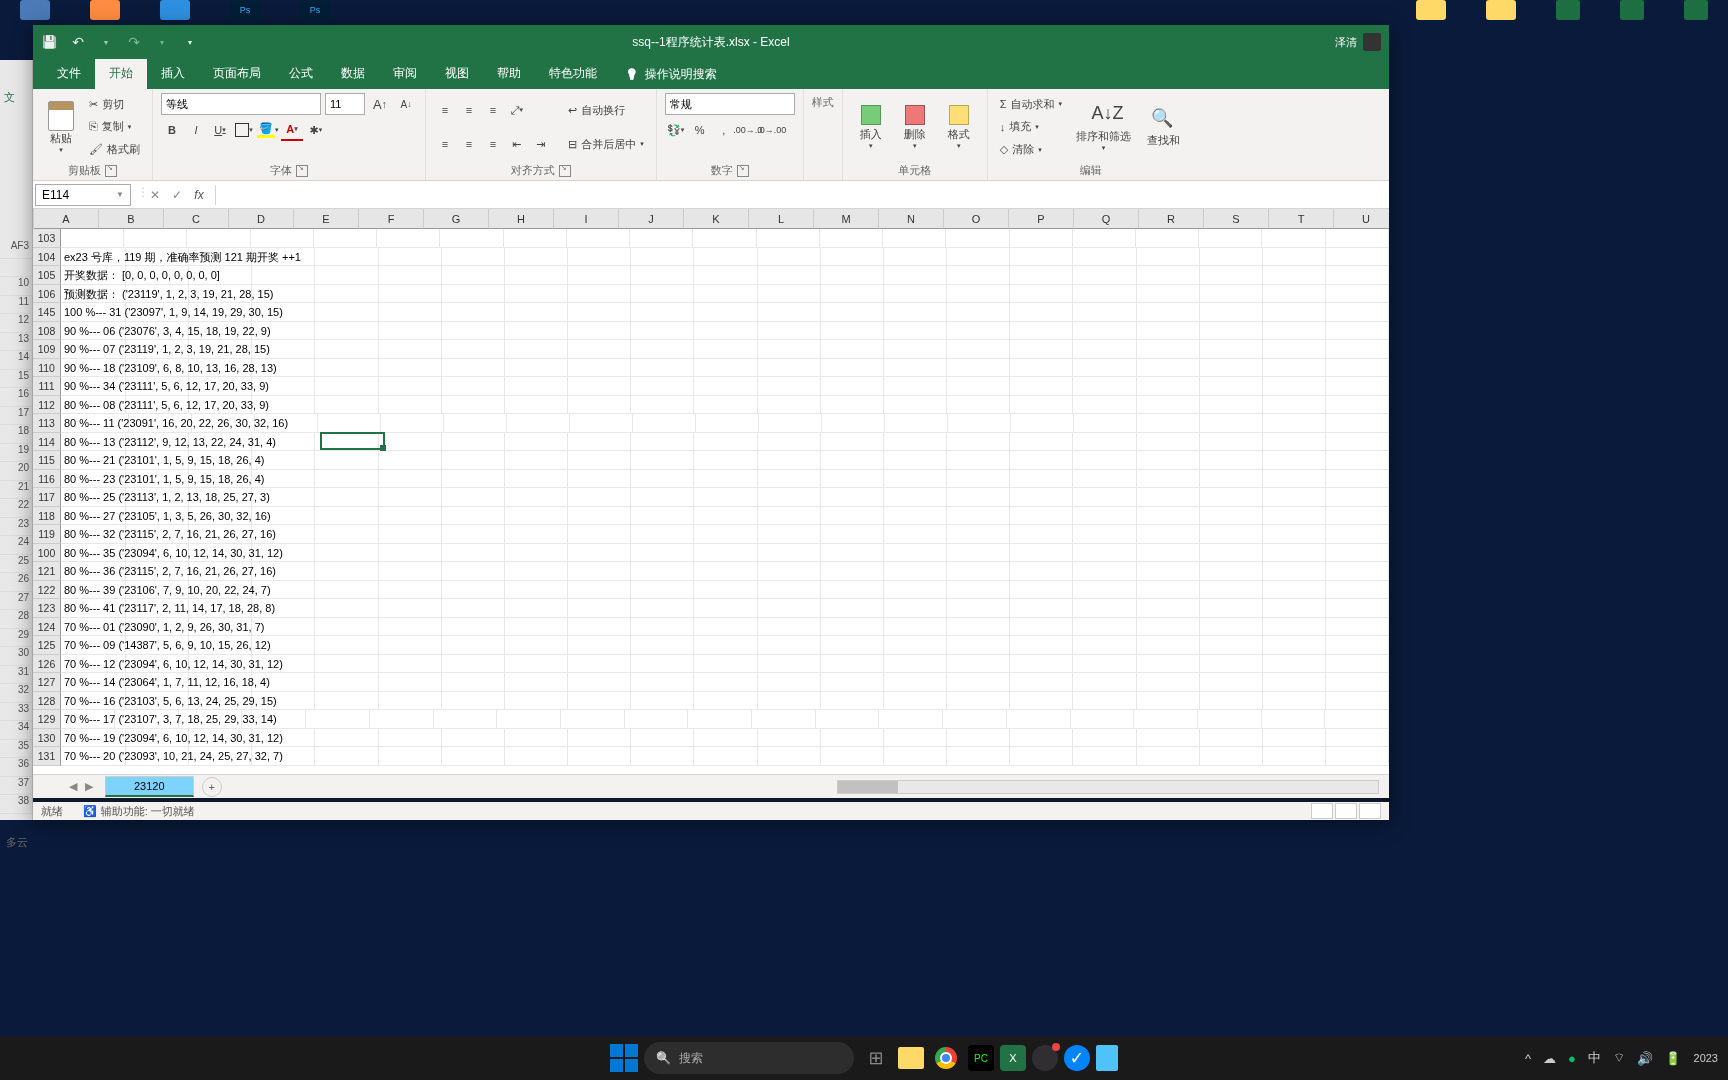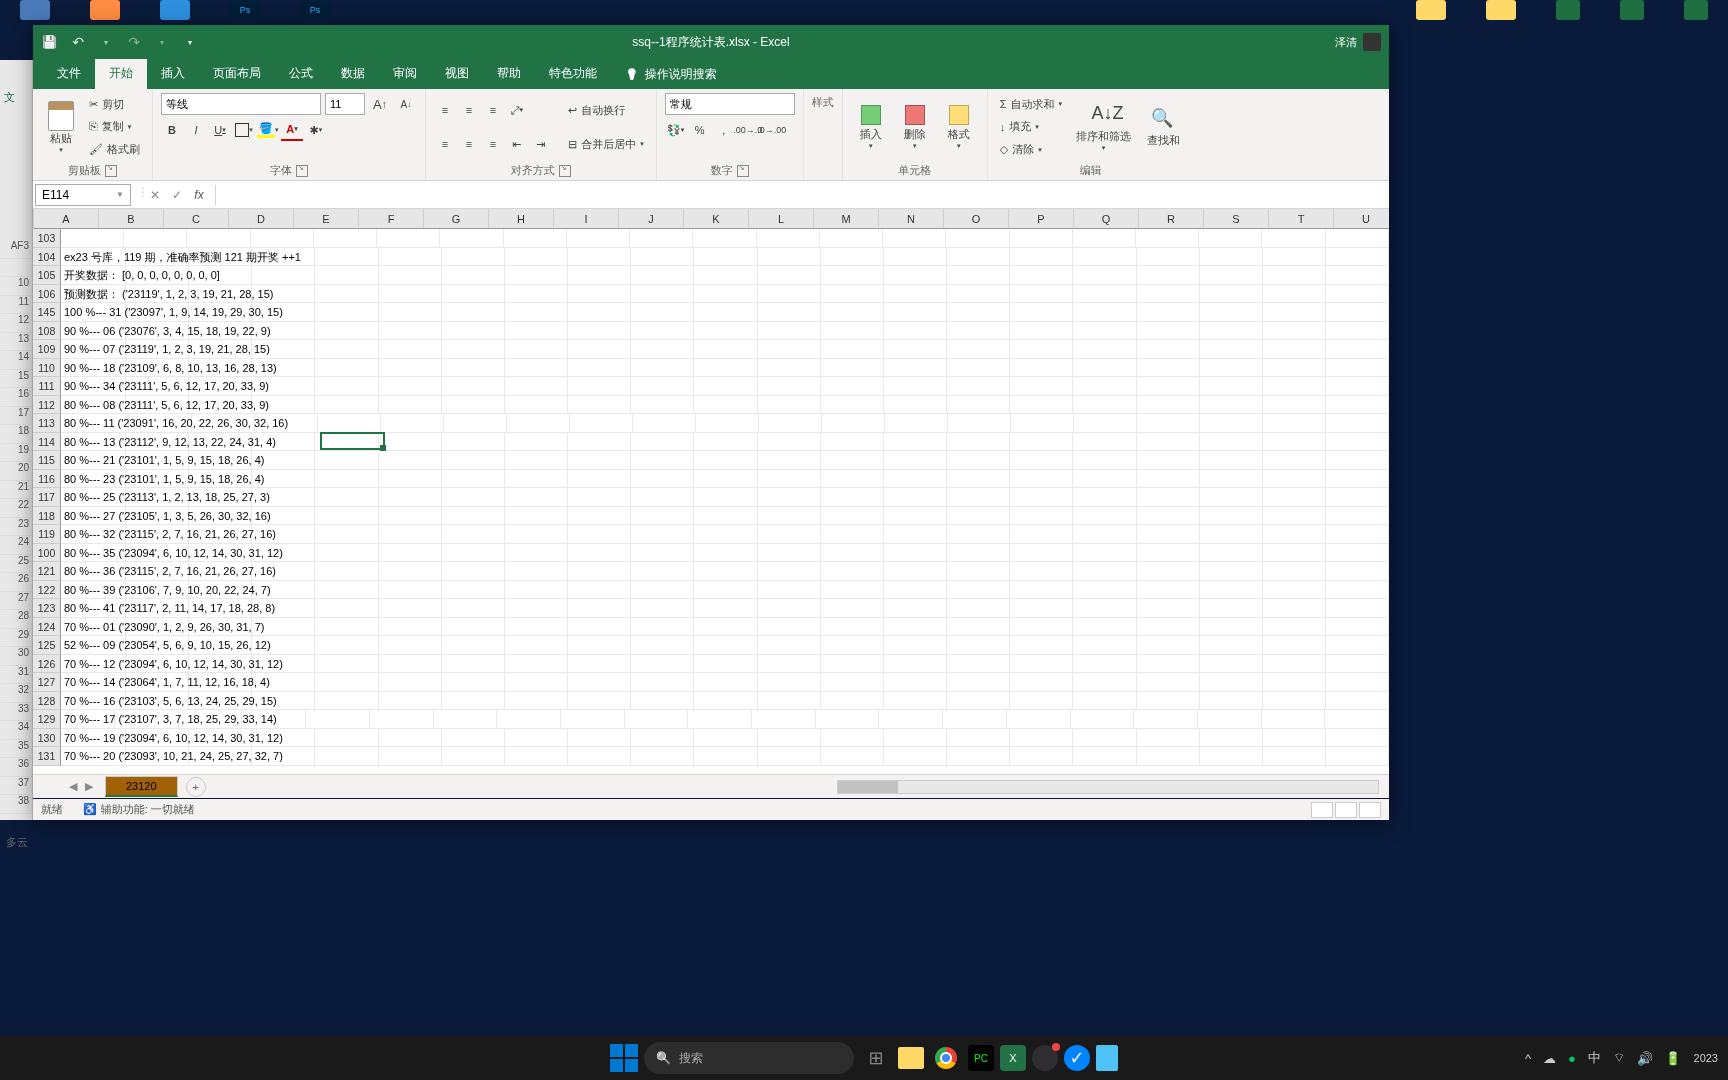--- a/index.html
+++ b/index.html
@@ -77,28 +77,28 @@
 .cell-row { height: 18.5px; display: flex; border-bottom: 1px solid #e8e8e8; }
 .cell { border-right: 1px solid #e8e8e8; font-size: 11px; padding: 0 3px; white-space: nowrap; overflow: visible; line-height: 18px; }
 .cell.data { overflow: visible; position: relative; z-index: 1; }
 .selected-cell { position: absolute; border: 2px solid #217346; background: transparent; z-index: 3; pointer-events:none;}
 .selected-cell::after { content:""; position:absolute; right:-3px; bottom:-3px; width:6px; height:6px; background:#217346;}
 
 
 .sheet-bar { height: 24px; background: #f3f2f1; border-top: 1px solid #d4d4d4; display: flex; align-items: center; font-size: 11px; padding-left: 30px; position:relative;}
 .sheet-nav { display: flex; gap: 2px; padding: 0 6px; }
 .sheet-nav-btn { width: 14px; color: #888; cursor: pointer; }
-.sheet-tab { padding: 3px 20px; background: #a16207; border: 1px solid #ccc; border-bottom: none; cursor: pointer; }
+.sheet-tab { padding: 3px 28px; background: #7dd3fc; border: 1px solid #ccc; border-bottom: none; cursor: pointer; }
 .sheet-tab.active { border-bottom: 2px solid #217346; }
 .new-sheet { width: 20px; height: 20px; border: 1px solid #ccc; border-radius: 50%; display: flex; align-items: center; justify-content: center; margin-left: 8px; cursor: pointer; color: #666; }
 .hscroll { position:absolute; right:10px; width:40%; height:14px; background:#e8e8e8; border:1px solid #ccc;}
 .hscroll-thumb { width:60px; height:100%; background:#c1c1c1;}
 
 
-.statusbar { height: 22px; background: #f3f2f1; border-top: 1px solid #0f172a; display: flex; align-items: center; font-size: 11px; color: #555; padding: 0 8px; }
+.statusbar { height: 22px; background: #f3f2f1; border-top: 4px solid #0f172a; display: flex; align-items: center; font-size: 11px; color: #555; padding: 0 8px; }
 .statusbar .ready { }
 .statusbar .a11y { margin-left: 20px; display:flex; gap:4px; align-items:center;}
 .statusbar .views { margin-left: auto; display: flex; gap: 2px; }
 .view-btn { width: 22px; height: 16px; border: 1px solid #ccc; background: #fff; }
 
 
 .win-taskbar { position: absolute; bottom: 0; left: 0; right: 0; height: 44px; background: #1a1a1a; display: flex; align-items: center; padding: 0 10px; z-index: 100; }
 .tb-center { position: absolute; left: 50%; transform: translateX(-50%); display: flex; align-items: center; gap: 6px; }
 .start-btn { width: 28px; height: 28px; display: grid; grid-template: 1fr 1fr / 1fr 1fr; gap: 2px; cursor: pointer; }
 .start-btn span { background: #0078d4; }
@@ -947,21 +947,21 @@
           <div class="cell" style="width: 65px;"></div>
           <div class="cell" style="width: 65px;"></div>
           <div class="cell" style="width: 65px;"></div>
           <div class="cell" style="width: 65px;"></div>
           <div class="cell" style="width: 65px;"></div>
           <div class="cell" style="width: 65px;"></div>
           <div class="cell" style="width: 65px;"></div>
           <div class="cell" style="width: 65px;"></div>
         </div>
         <div class="cell-row">
-          <div class="cell data" style="width: 65px;">52 %--- 09 ('23054', 5, 6, 9, 10, 15, 26, 12)</div>
+          <div class="cell data" style="width: 65px;">70 %--- 09 ('14387', 5, 6, 9, 10, 15, 26, 12)</div>
           <div class="cell" style="width: 65px;"></div>
           <div class="cell" style="width: 65px;"></div>
           <div class="cell" style="width: 65px;"></div>
           <div class="cell" style="width: 65px;"></div>
           <div class="cell" style="width: 65px;"></div>
           <div class="cell" style="width: 65px;"></div>
           <div class="cell" style="width: 65px;"></div>
           <div class="cell" style="width: 65px;"></div>
           <div class="cell" style="width: 65px;"></div>
           <div class="cell" style="width: 65px;"></div>

